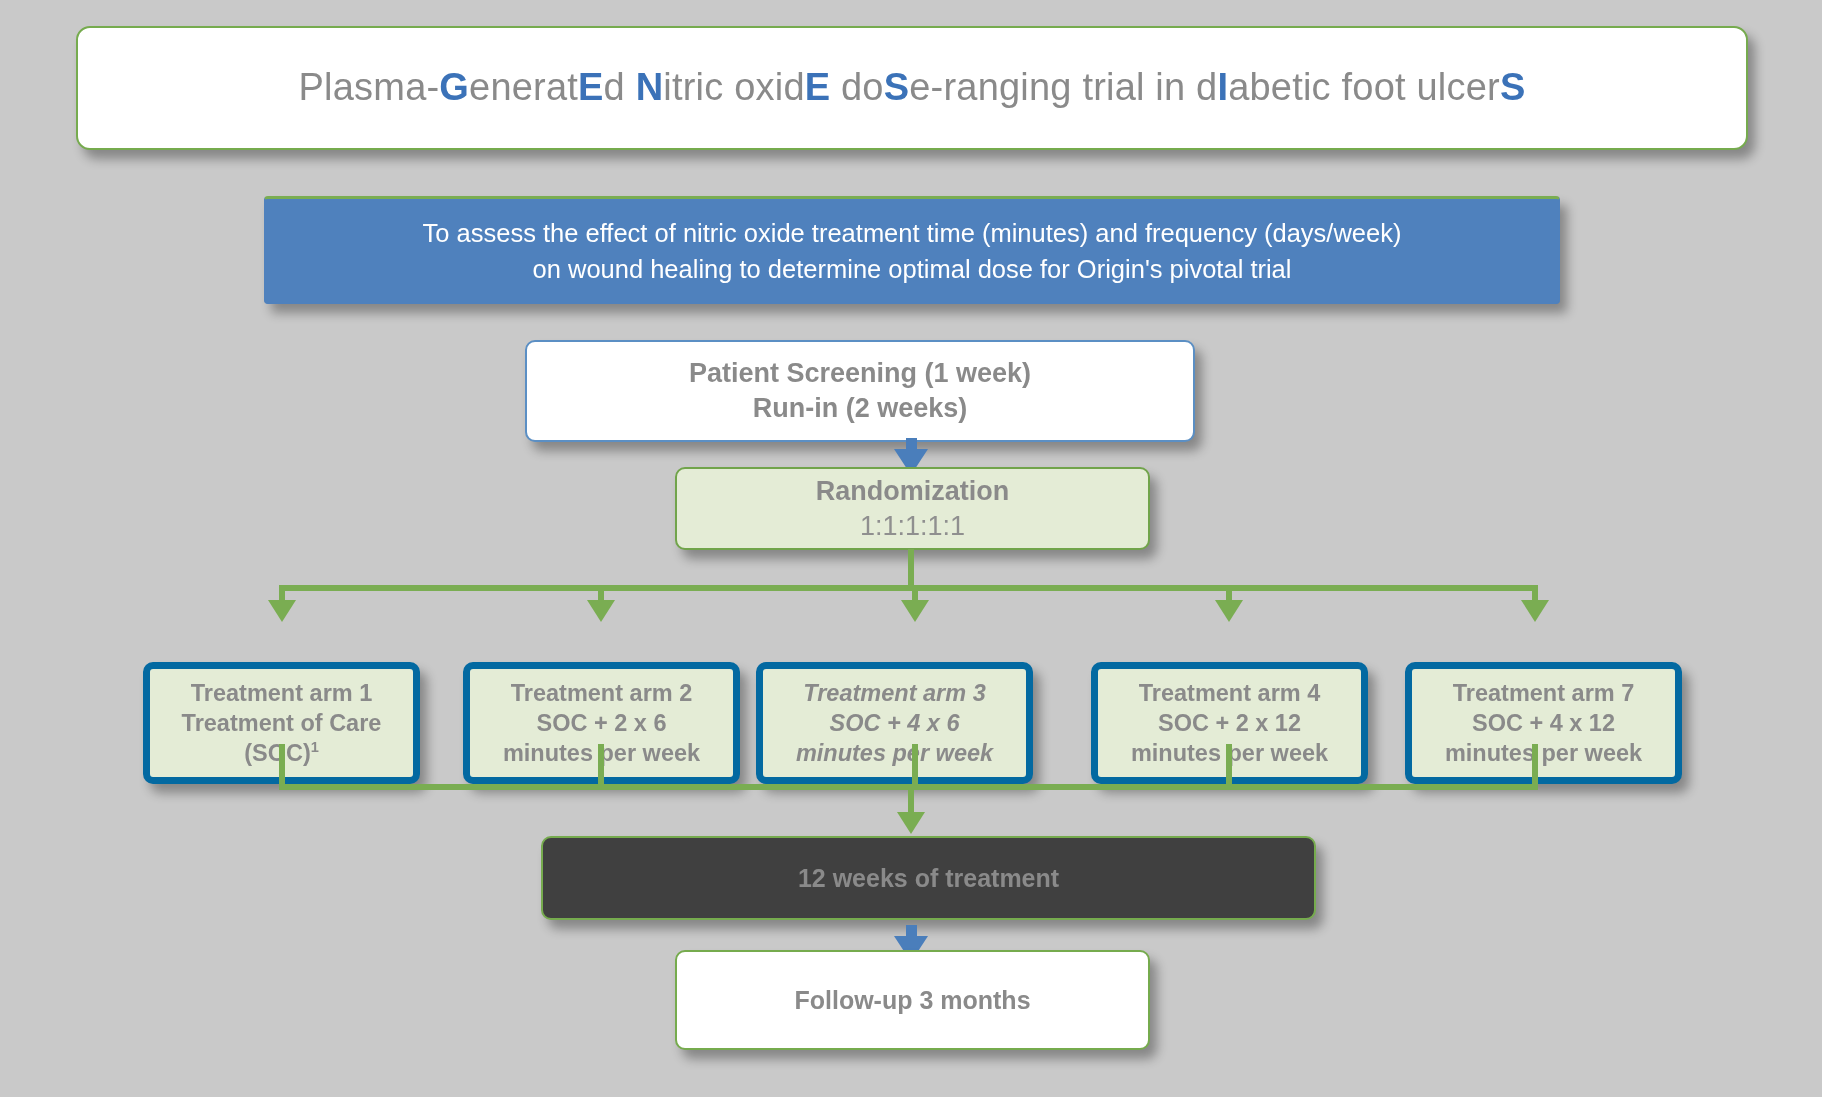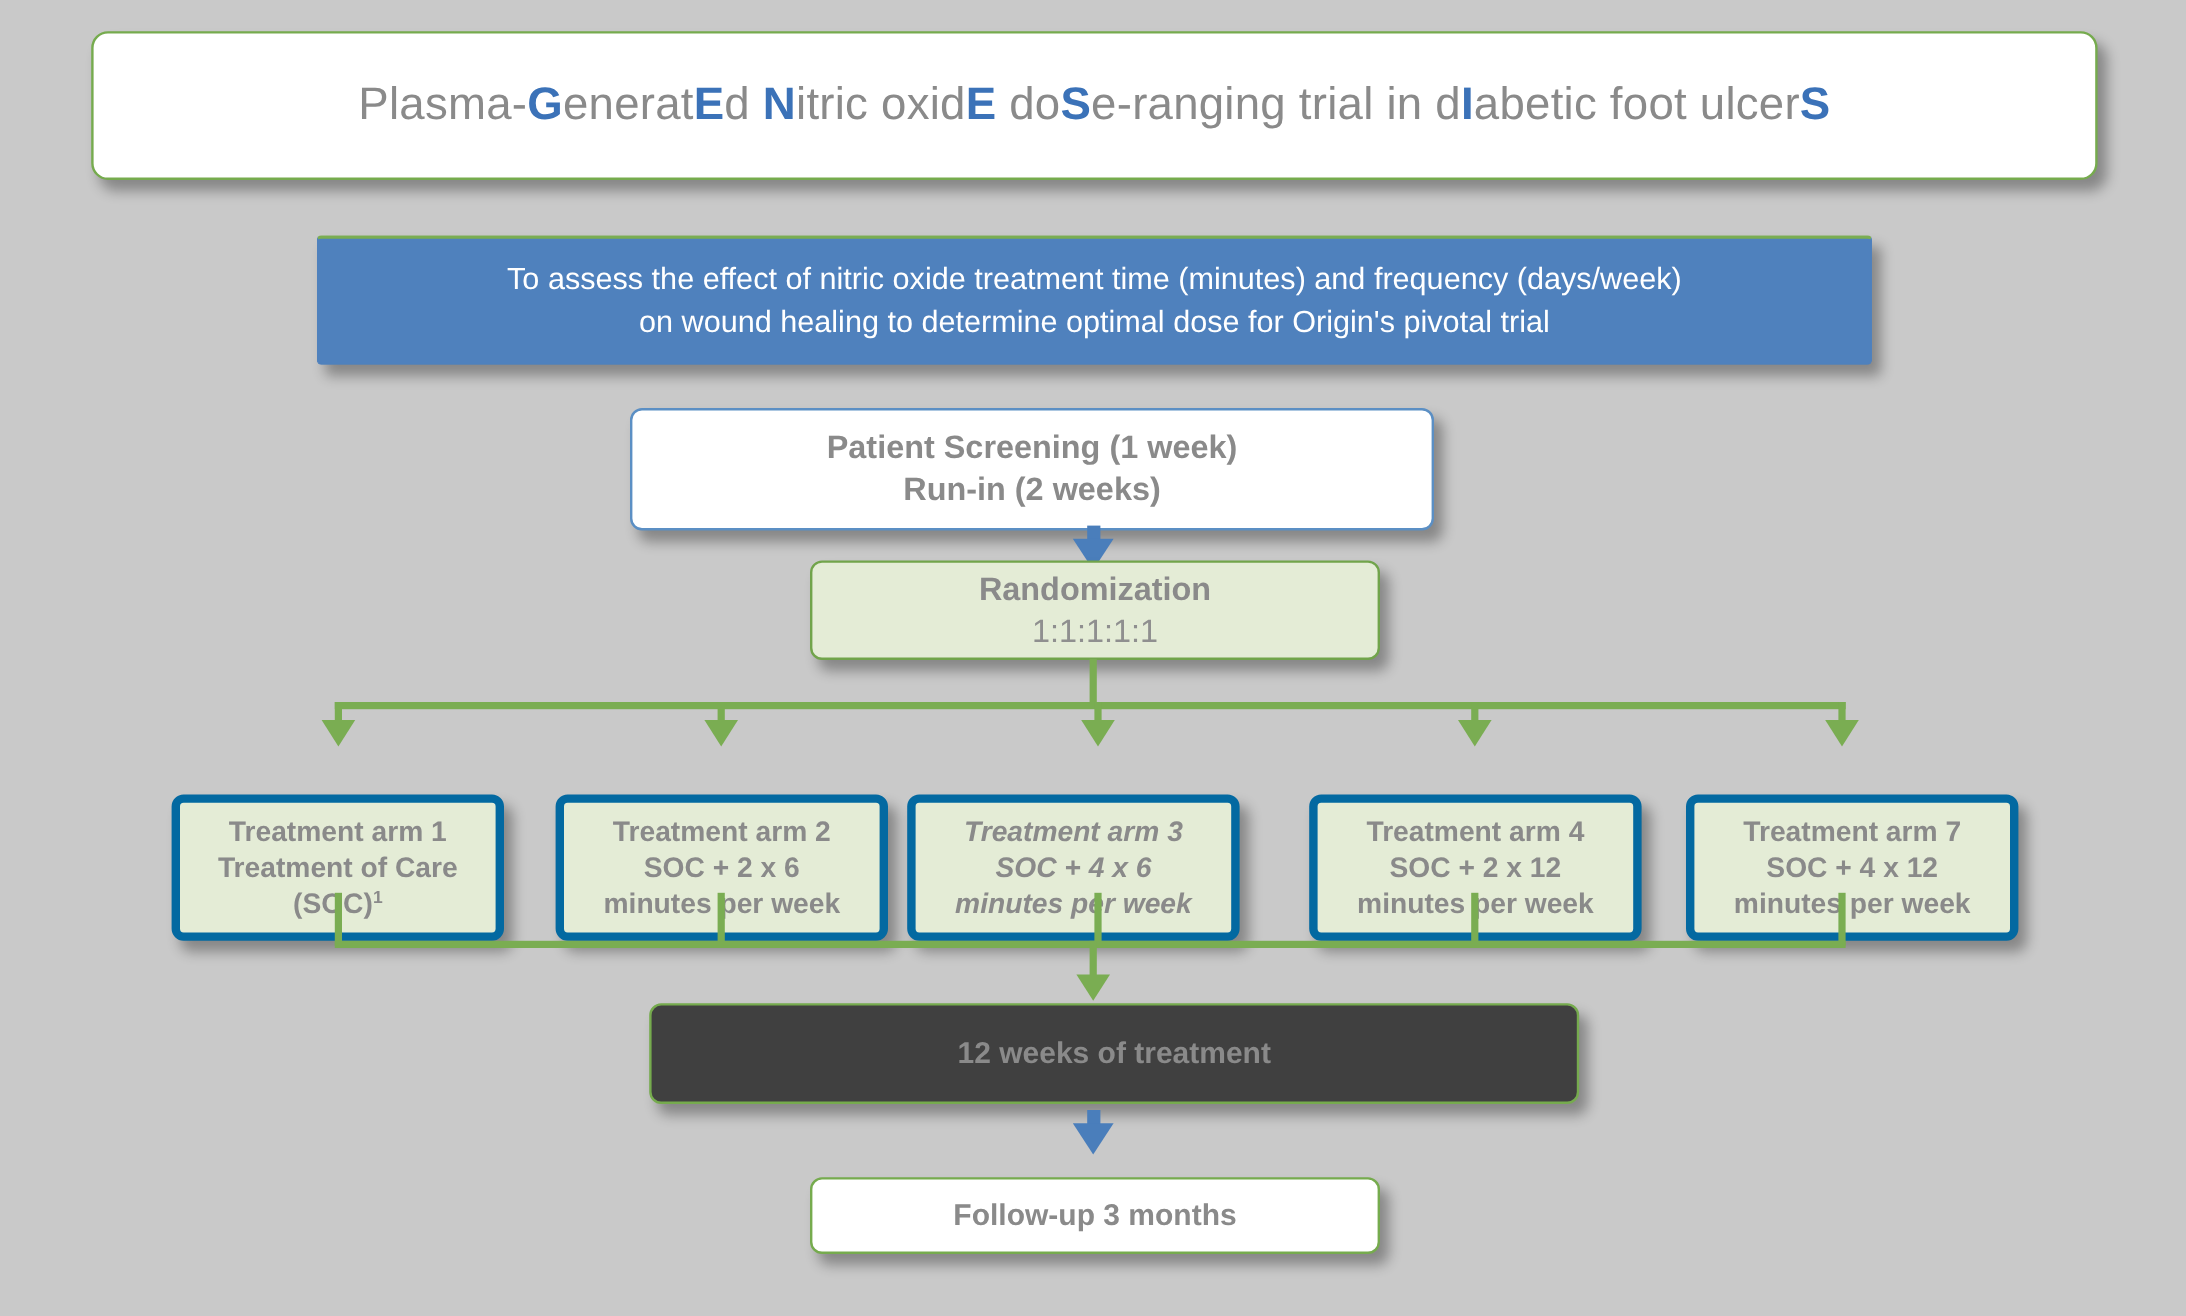--- a/index.html
+++ b/index.html
@@ -113,23 +113,23 @@
     top: 836px;
     width: 775px;
     height: 84px;
     background: #404040;
     border: 2px solid #76ab4e;
     margin-left: 16px;
   }
 
   .followup-box {
     left: 675px;
-    top: 981px;
+    top: 950px;
     width: 475px;
-    height: 64px;
+    height: 100px;
     background: #ffffff;
     border: 2px solid #76ab4e;
   }
 
   
   .lbl {
     font-weight: bold;
     color: #8a8a8a;
     line-height: 1.28;
   }

